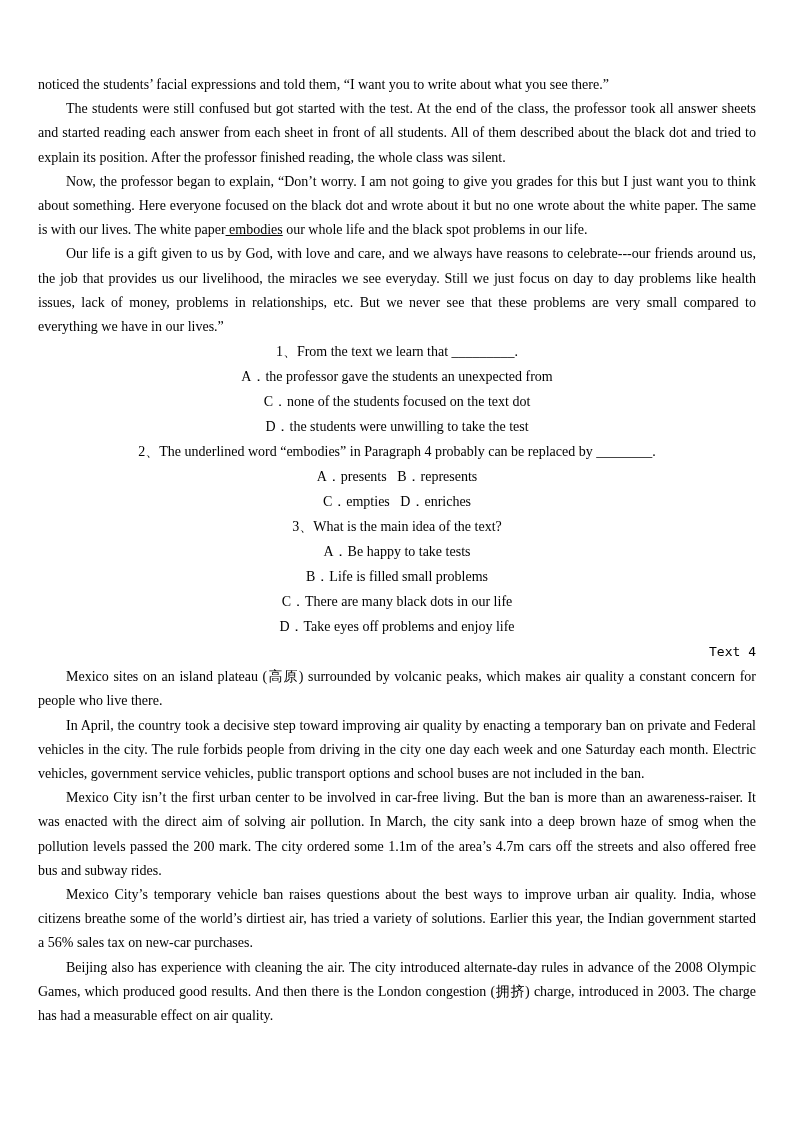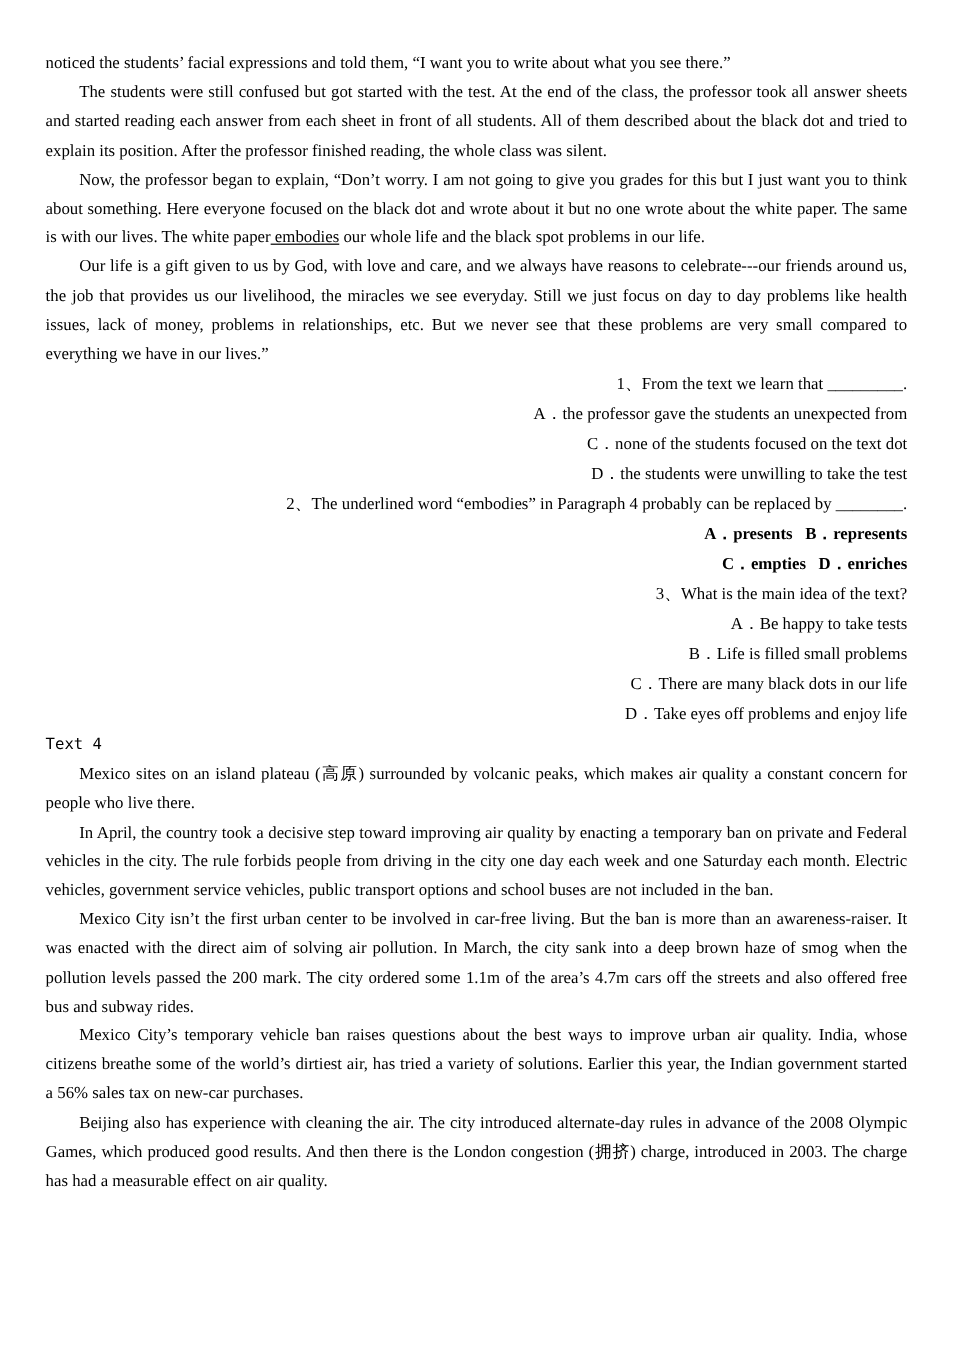--- a/index.html
+++ b/index.html
@@ -9,35 +9,35 @@
     height: 1123px;
     font-family: "Liberation Serif", serif;
     font-size: 14px;
     color: #000000;
     overflow: hidden;
   }
   .page {
     width: 794px;
     height: 1123px;
     background: #ffffff;
-    padding: 42px 38px 0 38px;
+    padding: 73px 38px 0 38px;
   }
   p.body-text {
     text-align: justify;
     line-height: 24.2px;
   }
   p.indent { text-indent: 28px; }
   p.qline {
     line-height: 25px;
-    text-align: right;
+    text-align: center;
   }
-  .pre { white-space: pre-wrap; font-weight: bold; }
+  .pre { white-space: pre-wrap; }
   .u { text-decoration: underline; }
   .heading {
-    text-align: left;
+    text-align: right;
     font-family: "DejaVu Sans Mono", "Liberation Mono", monospace;
     font-size: 13px;
     line-height: 26px;
   }
 </style>
 </head>
 <body>
 
 <div class="page">
 

